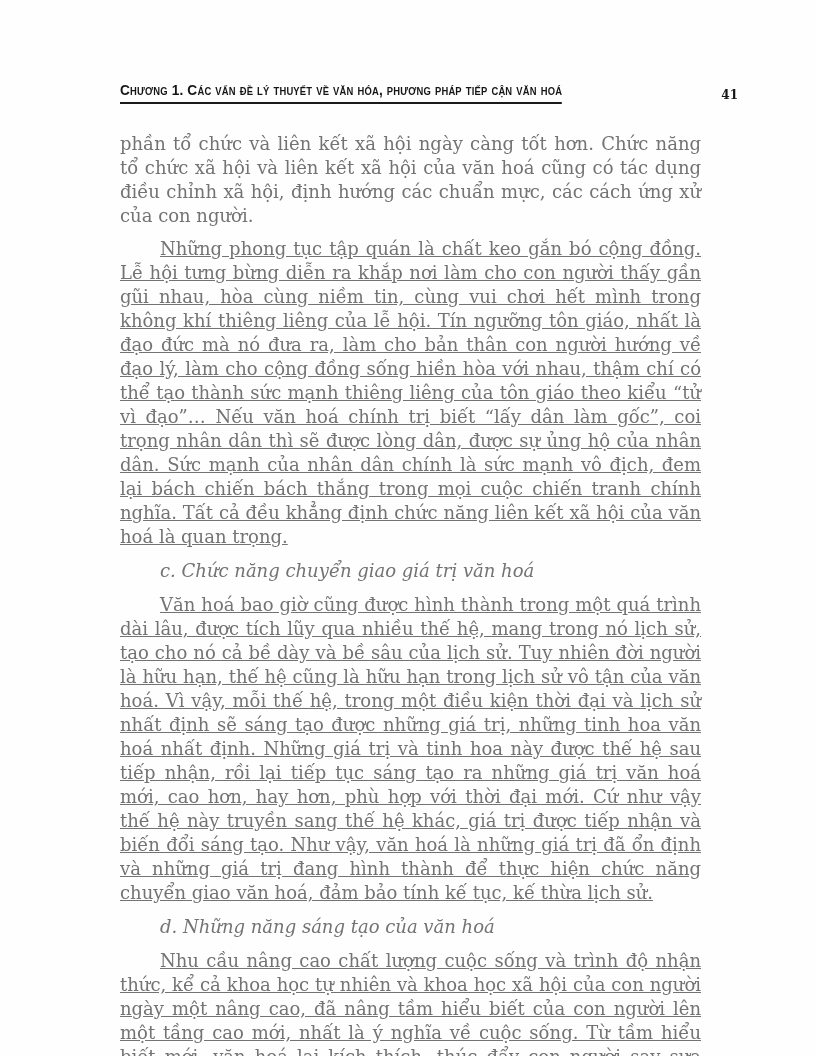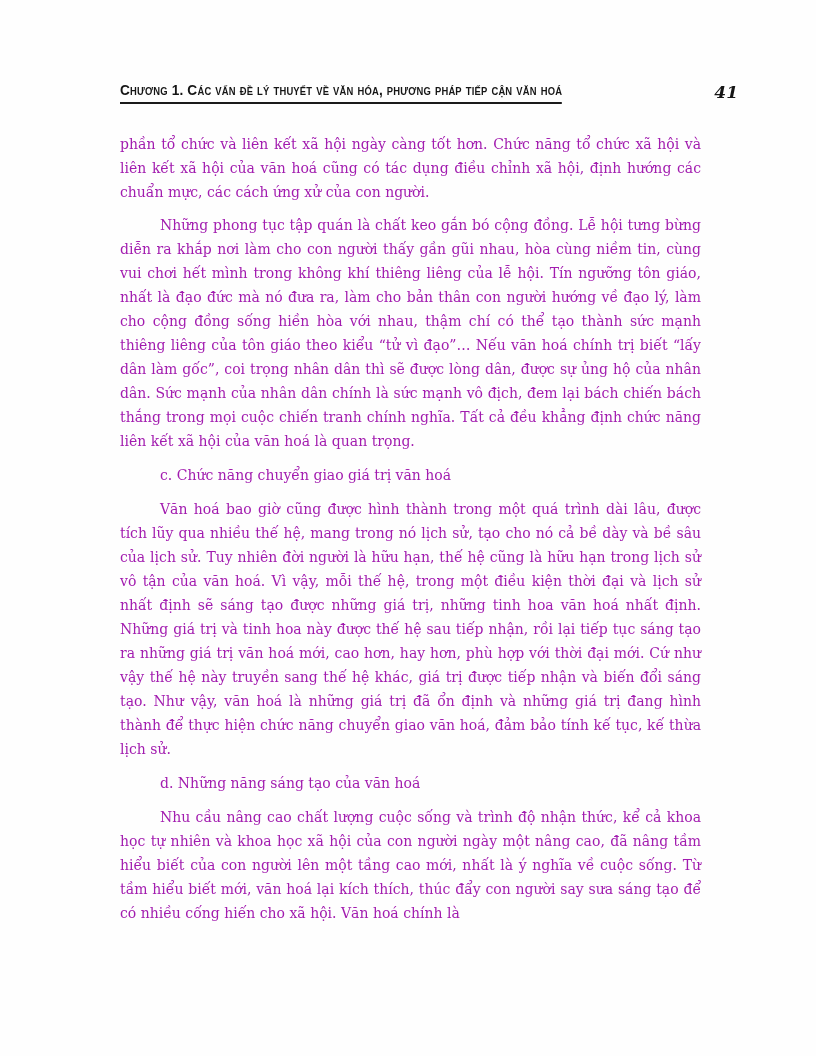--- a/index.html
+++ b/index.html
@@ -39,52 +39,53 @@
     color: #151515;
     border-bottom: 2px solid #1a1a1a;
     padding-bottom: 3px;
     transform: scaleX(0.94);
     transform-origin: left bottom;
     white-space: nowrap;
     line-height: 1.15;
   }
   .page-number {
     font-family: "DejaVu Serif", serif;
-    font-size: 17px;
+    font-size: 12px;
     font-weight: 600;
     color: #161616;
     padding-right: 28px;
     padding-bottom: 2px;
-    font-style: italic;
   }
   
   .body-text {
     width: 581px;
   }
   .body-text p {
     margin: 0;
-    font-size: 14px;
+    font-size: 18px;
     line-height: 24px;
     text-align: justify;
-    color: #a21caf;
+    color: #737373;
   }
   .body-text p.par {
     margin-top: 9px;
   }
   .body-text p.par.indented {
     text-indent: 40px;
+    text-decoration: underline;
   }
   .body-text p.par.no-indent {
     margin-top: 0;
     text-indent: 0;
   }
   .body-text p.sec-heading {
     margin-top: 10px;
     margin-bottom: 10px;
     text-indent: 40px;
+    font-style: italic;
     text-align: left;
   }
 </style>
 </head>
 <body>
 
 <div class="page">
 
   <div class="running-header">
     <span class="chapter-title">Chương 1. Các vấn đề lý thuyết về văn hóa, phương pháp tiếp cận văn hoá</span>

